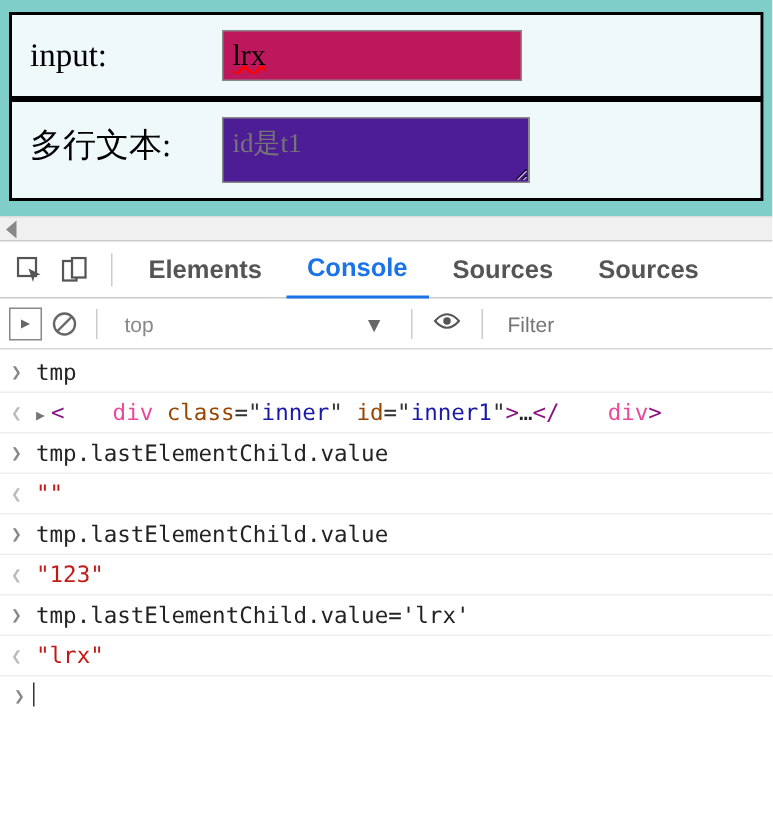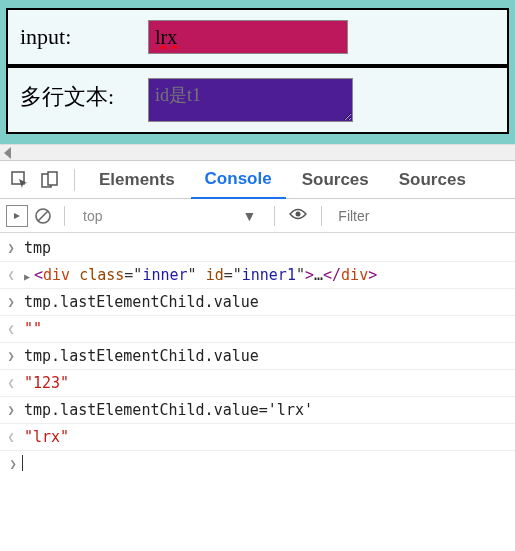--- a/index.html
+++ b/index.html
@@ -155,21 +155,21 @@
   .arrow {
     width: 14px;
     color: #888;
     font-size: 12px;
     padding-top: 2px;
     text-align: center;
   }
   .arrow.out { color: #bbb; }
   .expr { color: #222; white-space: pre; }
   .str { color: #c41a16; }
-  .tagname { color: #c2410c; }
+  .tagname { color: #ec4899; margin-left: 32px; }
   .attrname { color: #994500; }
   .attrval { color: #1a1aa6; }
   .punct { color: #881280; }
   .ellips { color: #222; }
   .tri {
     color: #777;
     font-size: 10px;
     padding-right: 4px;
   }
   .cursor-row {

